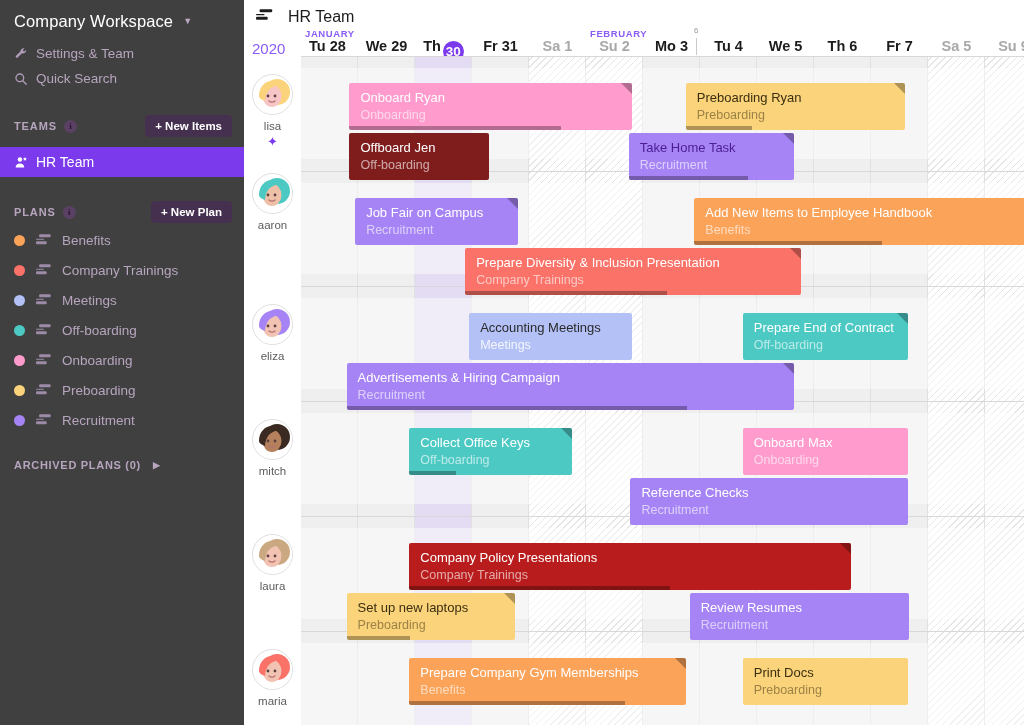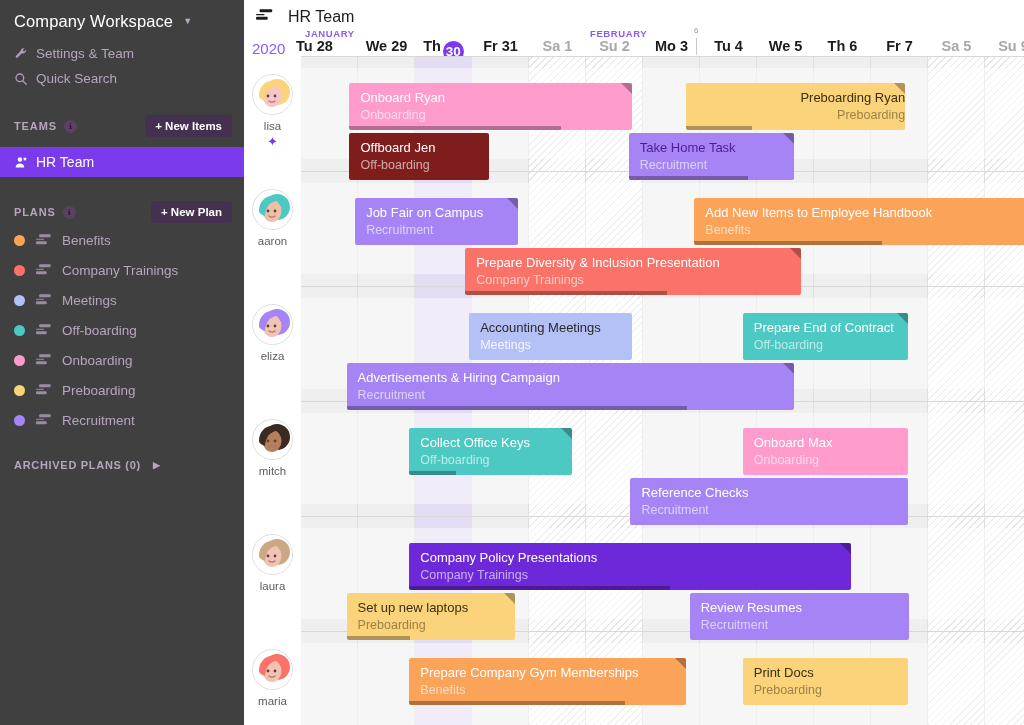--- a/index.html
+++ b/index.html
@@ -326,21 +326,21 @@
 
     <div class="date-head">
       <span class="year-lbl">2020</span>
       <div id="month-labels">
           <span class="month-lbl" style="left: 61px;">JANUARY</span>
           <span class="month-lbl" style="left: 346px;">FEBRUARY</span>
           <span class="wk-num" style="left: 450px;">6</span>
           <span class="wk-div" style="left: 452px;"></span>
         </div>
       <div id="day-labels">
-          <div class="day-lbl" style="left: 42px; width: 57px;">Tu 28</div>
+          <div class="day-lbl" style="left: 55px; width: 57px;">Tu 28</div>
           <div class="day-lbl" style="left: 114px; width: 57px;">We 29</div>
           <div class="day-lbl" style="left: 171px; width: 57px;"><span>Th</span><span class="today-pill">30</span></div>
           <div class="day-lbl" style="left: 228px; width: 57px;">Fr 31</div>
           <div class="day-lbl weekend" style="left: 285px; width: 57px;">Sa 1</div>
           <div class="day-lbl weekend" style="left: 342px; width: 57px;">Su 2</div>
           <div class="day-lbl" style="left: 399px; width: 57px;">Mo 3</div>
           <div class="day-lbl" style="left: 456px; width: 57px;">Tu 4</div>
           <div class="day-lbl" style="left: 513px; width: 57px;">We 5</div>
           <div class="day-lbl" style="left: 570px; width: 57px;">Th 6</div>
           <div class="day-lbl" style="left: 627px; width: 57px;">Fr 7</div>
@@ -387,21 +387,21 @@
                 <circle cx="24" cy="17" r="13" fill="#FBD37B"></circle>
                 <ellipse cx="19" cy="21" rx="9.5" ry="11" fill="#F7C5C5"></ellipse>
                 <path d="M6 21c0-9 6-15 13-15 4 0 7 2 8 5-4-1-9 1-12 5-2 3-3 7-3 10-3-1-6-3-6-5z" fill="#FBD37B"></path>
                 <circle cx="15" cy="21" r="1.4" fill="#5a4040"></circle>
                 <circle cx="22" cy="21" r="1.4" fill="#5a4040"></circle>
                 <path d="M16 26q3 2.2 6 0" stroke="#b5706e" stroke-width="1.3" fill="none" stroke-linecap="round"></path>
               </svg></div>
             <div class="avname">lisa</div>
             <div class="pin">✦</div>
           </div>
-          <div class="avbox" style="top: 133px;">
+          <div class="avbox" style="top: 117px;">
             <div class="avatar"><svg width="41" height="41" viewBox="0 0 41 41">
                 <circle cx="20.5" cy="20.5" r="20.5" fill="#ffffff"></circle>
                 <circle cx="24" cy="17" r="13" fill="#4DC9C4"></circle>
                 <ellipse cx="19" cy="21" rx="9.5" ry="11" fill="#EFC0A8"></ellipse>
                 <path d="M6 21c0-9 6-15 13-15 4 0 7 2 8 5-4-1-9 1-12 5-2 3-3 7-3 10-3-1-6-3-6-5z" fill="#4DC9C4"></path>
                 <circle cx="15" cy="21" r="1.4" fill="#5a4040"></circle>
                 <circle cx="22" cy="21" r="1.4" fill="#5a4040"></circle>
                 <path d="M16 26q3 2.2 6 0" stroke="#b5706e" stroke-width="1.3" fill="none" stroke-linecap="round"></path>
               </svg></div>
             <div class="avname">aaron</div>
@@ -455,21 +455,21 @@
             <div class="avname">maria</div>
           </div>
         </div>
       <div id="bars">
           <div class="bar" style="left: 105.45px; width: 282.15px; top: 27px; height: 47px; background: rgb(255, 155, 205);">
             <div class="tt" style="color:#ffffff">Onboard Ryan</div>
             <div class="st" style="color:rgba(255,255,255,0.62)">Onboarding</div>
             <span class="corner"></span>
             <span class="prog" style="width:75%"></span>
           </div>
-          <div class="bar" style="left: 441.75px; width: 219.45px; top: 27px; height: 47px; background: rgb(251, 211, 123); text-align: right;">
+          <div class="bar" style="left: 441.75px; width: 219.45px; top: 27px; height: 47px; background: rgb(251, 211, 123);">
             <div class="tt" style="color:#3a2f10">Preboarding Ryan</div>
             <div class="st" style="color:rgba(60,48,16,0.50)">Preboarding</div>
             <span class="corner"></span>
             <span class="prog" style="width:30%"></span>
           </div>
           <div class="bar" style="left: 105.45px; width: 139.65px; top: 77px; height: 47px; background: #7f1d1d;">
             <div class="tt" style="color:#ffffff">Offboard Jen</div>
             <div class="st" style="color:rgba(255,255,255,0.62)">Off-boarding</div>
           </div>
           <div class="bar" style="left: 384.75px; width: 165.3px; top: 77px; height: 47px; background: rgb(166, 132, 245);">
@@ -516,21 +516,21 @@
             <span class="prog" style="width:29%"></span>
           </div>
           <div class="bar" style="left: 498.75px; width: 165.3px; top: 372px; height: 47px; background: rgb(255, 155, 205);">
             <div class="tt" style="color:#ffffff">Onboard Max</div>
             <div class="st" style="color:rgba(255,255,255,0.62)">Onboarding</div>
           </div>
           <div class="bar" style="left: 386.46px; width: 277.59px; top: 422px; height: 47px; background: rgb(166, 132, 245);">
             <div class="tt" style="color:#ffffff">Reference Checks</div>
             <div class="st" style="color:rgba(255,255,255,0.62)">Recruitment</div>
           </div>
-          <div class="bar" style="left: 165.3px; width: 441.75px; top: 487px; height: 47px; background: #6d28d9;">
+          <div class="bar" style="left: 165.3px; width: 441.75px; top: 487px; height: 47px; background: #b91c1c;">
             <div class="tt" style="color:#ffffff">Company Policy Presentations</div>
             <div class="st" style="color:rgba(255,255,255,0.62)">Company Trainings</div>
             <span class="corner"></span>
             <span class="prog" style="width:59%"></span>
           </div>
           <div class="bar" style="left: 102.6px; width: 168.15px; top: 537px; height: 47px; background: rgb(251, 211, 123);">
             <div class="tt" style="color:#3a2f10">Set up new laptops</div>
             <div class="st" style="color:rgba(60,48,16,0.50)">Preboarding</div>
             <span class="corner"></span>
             <span class="prog" style="width:38%"></span>

